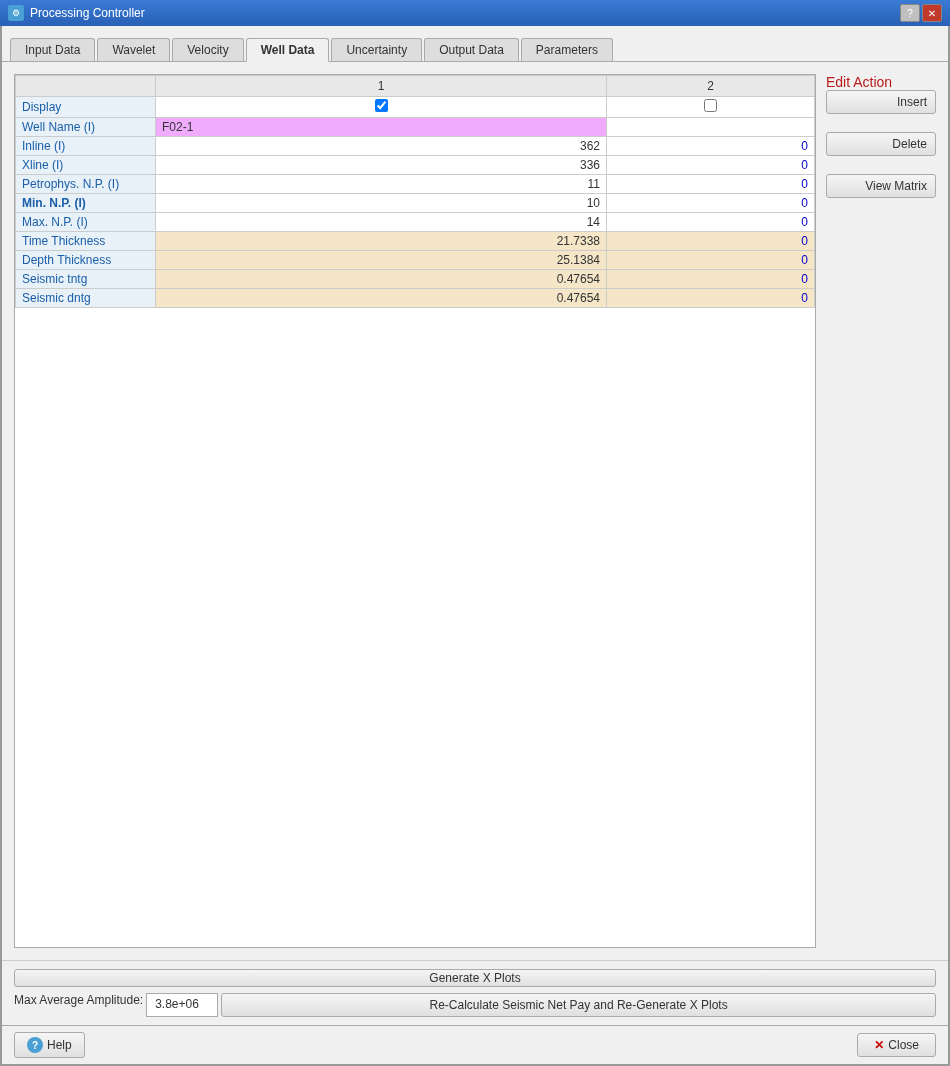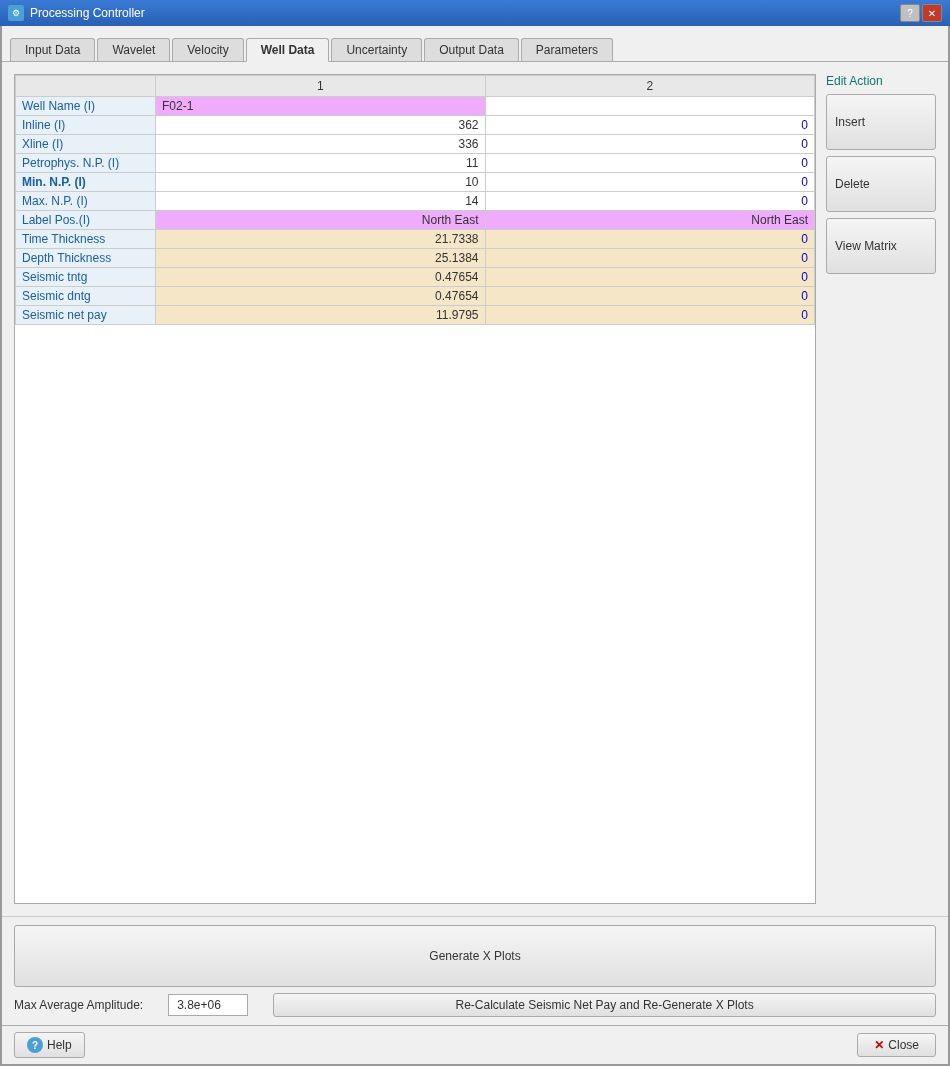--- a/index.html
+++ b/index.html
@@ -100,34 +100,33 @@
       border: 1px solid #aaa;
       overflow: auto;
     }
     .side-panel {
       width: 110px;
       display: flex;
       flex-direction: column;
       gap: 0;
     }
     .side-panel-title {
-      font-size: 12px;
-      color: #0f766e;
-      margin-bottom: 6px;
+      font-size: 14px;
+      color: #b91c1c;
       font-weight: normal;
     }
     .side-btn {
       background: linear-gradient(to bottom, #f5f5f5, #e0e0e0);
       border: 1px solid #aaa;
       border-radius: 3px;
-      padding: 20px 8px;
-      font-size: 12px;
-      cursor: pointer;
-      text-align: left;
-      margin-bottom: 6px;
+      padding: 4px 8px;
+      font-size: 12px;
+      cursor: pointer;
+      text-align: right;
+      margin-bottom: 18px;
       color: #333;
     }
     table {
       border-collapse: collapse;
       width: 100%;
       font-size: 12px;
     }
     th {
       background: #e8e8e8;
       border: 1px solid #ccc;
@@ -171,45 +170,44 @@
     }
     input[type="checkbox"] {
       cursor: pointer;
     }
     .bottom-area {
       padding: 8px 12px;
       border-top: 1px solid #ccc;
     }
     .generate-btn {
       width: 100%;
-      padding: 23px;
+      padding: 1px;
       background: linear-gradient(to bottom, #f5f5f5, #e0e0e0);
       border: 1px solid #aaa;
       border-radius: 3px;
       font-size: 12px;
       cursor: pointer;
       text-align: center;
       color: #333;
       margin-bottom: 6px;
     }
     .bottom-row {
       display: flex;
-      align-items: center;
-      gap: 25px;
+      gap: 3px;
     }
     .max-amp-label {
       font-size: 12px;
       color: #333;
     }
     .max-amp-value {
       background: white;
       border: 1px solid #aaa;
       padding: 3px 8px;
       font-size: 12px;
-      width: 80px;
+      width: 72px;
       color: #333;
     }
     .recalc-btn {
       flex: 1;
       padding: 4px 8px;
       background: linear-gradient(to bottom, #f5f5f5, #e0e0e0);
       border: 1px solid #aaa;
       border-radius: 3px;
       font-size: 12px;
       cursor: pointer;
@@ -295,20 +293,29 @@
       <table>
         <thead>
           <tr>
             <th style="width:140px;"></th>
             <th>1</th>
             <th>2</th>
           </tr>
         </thead>
         <tbody>
 
+          <tr>
+            <td class="row-label">Display</td>
+            <td class="checkbox-cell">
+              <input type="checkbox" checked="" style="">
+            </td>
+            <td class="checkbox-cell">
+              <input type="checkbox" style="">
+            </td>
+          </tr>
 
           <tr>
             <td class="row-label">Well Name (I)</td>
             <td class="text-cell" style="text-align:left;">F02-1</td>
             <td class="empty-cell"></td>
           </tr>
 
           <tr>
             <td class="row-label">Inline (I)</td>
             <td class="num-cell">362</td>
@@ -333,25 +340,20 @@
             <td class="num-cell">10</td>
             <td class="num-cell" style="color:#0000cc;">0</td>
           </tr>
 
           <tr>
             <td class="row-label">Max. N.P. (I)</td>
             <td class="num-cell">14</td>
             <td class="num-cell" style="color:#0000cc;">0</td>
           </tr>
 
-          <tr>
-            <td class="row-label">Label Pos.(I)</td>
-            <td class="text-cell">North East</td>
-            <td class="text-cell">North East</td>
-          </tr>
 
 
           <tr>
             <td class="row-label">Time Thickness</td>
             <td class="num-cell-highlight">21.7338</td>
             <td class="num-cell-highlight" style="color:#0000cc;">0</td>
           </tr>
 
           <tr>
             <td class="row-label">Depth Thickness</td>
@@ -364,25 +366,20 @@
             <td class="num-cell-highlight">0.47654</td>
             <td class="num-cell-highlight" style="color:#0000cc;">0</td>
           </tr>
 
           <tr>
             <td class="row-label">Seismic dntg</td>
             <td class="num-cell-highlight">0.47654</td>
             <td class="num-cell-highlight" style="color:#0000cc;">0</td>
           </tr>
 
-          <tr>
-            <td class="row-label">Seismic net pay</td>
-            <td class="num-cell-highlight">11.9795</td>
-            <td class="num-cell-highlight" style="color:#0000cc;">0</td>
-          </tr>
         </tbody>
       </table>
     </div>
 
     <div class="side-panel">
       <div class="side-panel-title">Edit Action</div>
       <button class="side-btn">Insert</button>
       <button class="side-btn">Delete</button>
       <button class="side-btn">View Matrix</button>
     </div>

